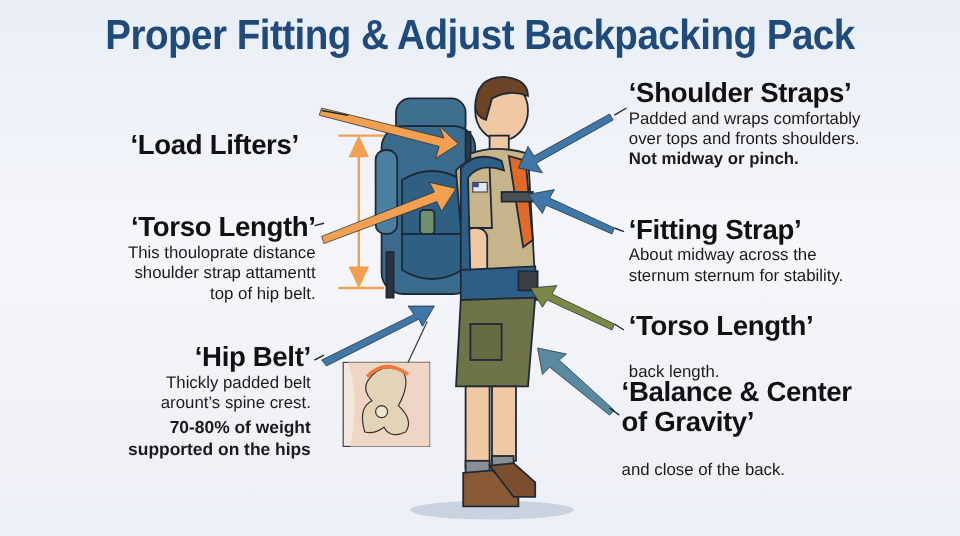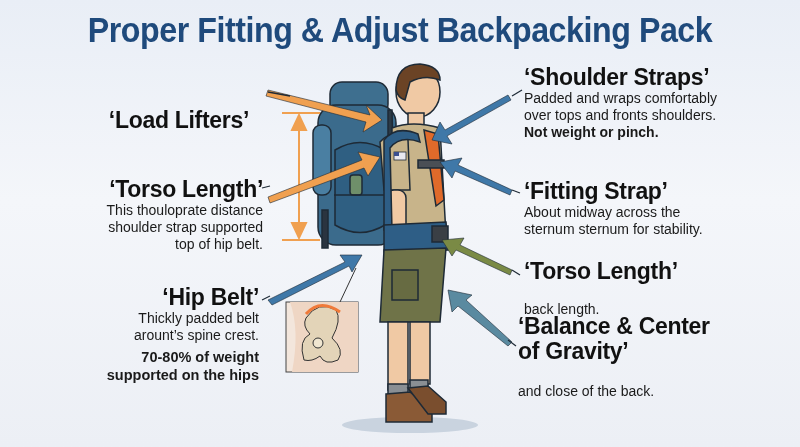--- a/index.html
+++ b/index.html
@@ -121,21 +121,21 @@
 </svg>
 
 <div class="lbl right-al" style="left:26px;top:72px;width:223px;margin-top:36px;">
   <div class="h">‘Load Lifters’</div>
 </div>
 
 <div class="lbl right-al" style="left:40px;top:177px;width:223px;">
   <div class="h">‘Torso Length’</div>
   <div class="b">
     <span>This thouloprate distance</span><br>
-    <span>shoulder strap supported</span><br>
+    <span>shoulder strap attamentt</span><br>
     <span>top of hip belt.</span>
   </div>
 </div>
 
 <div class="lbl right-al" style="left:36px;top:285px;width:223px;">
   <div class="h">‘Hip Belt’</div>
   <div class="b">
     <span>Thickly padded belt</span><br>
     <span>arount’s spine crest.</span>
   </div>
@@ -143,21 +143,21 @@
     <span>70-80% of weight</span><br>
     <span>supported on the hips</span>
   </div>
 </div>
 
 <div class="lbl" style="left:524px;top:65px;width:270px;">
   <div class="h">‘Shoulder Straps’</div>
   <div class="b">
     <span>Padded and wraps comfortably</span><br>
     <span>over tops and fronts shoulders.</span><br>
-    <b>Not weight or pinch.</b>
+    <b>Not midway or pinch.</b>
   </div>
 </div>
 
 <div class="lbl" style="left:524px;top:179px;width:270px;">
   <div class="h">‘Fitting Strap’</div>
   <div class="b">
     <span>About midway across the</span><br>
     <span>sternum sternum for stability.</span>
   </div>
 </div>

